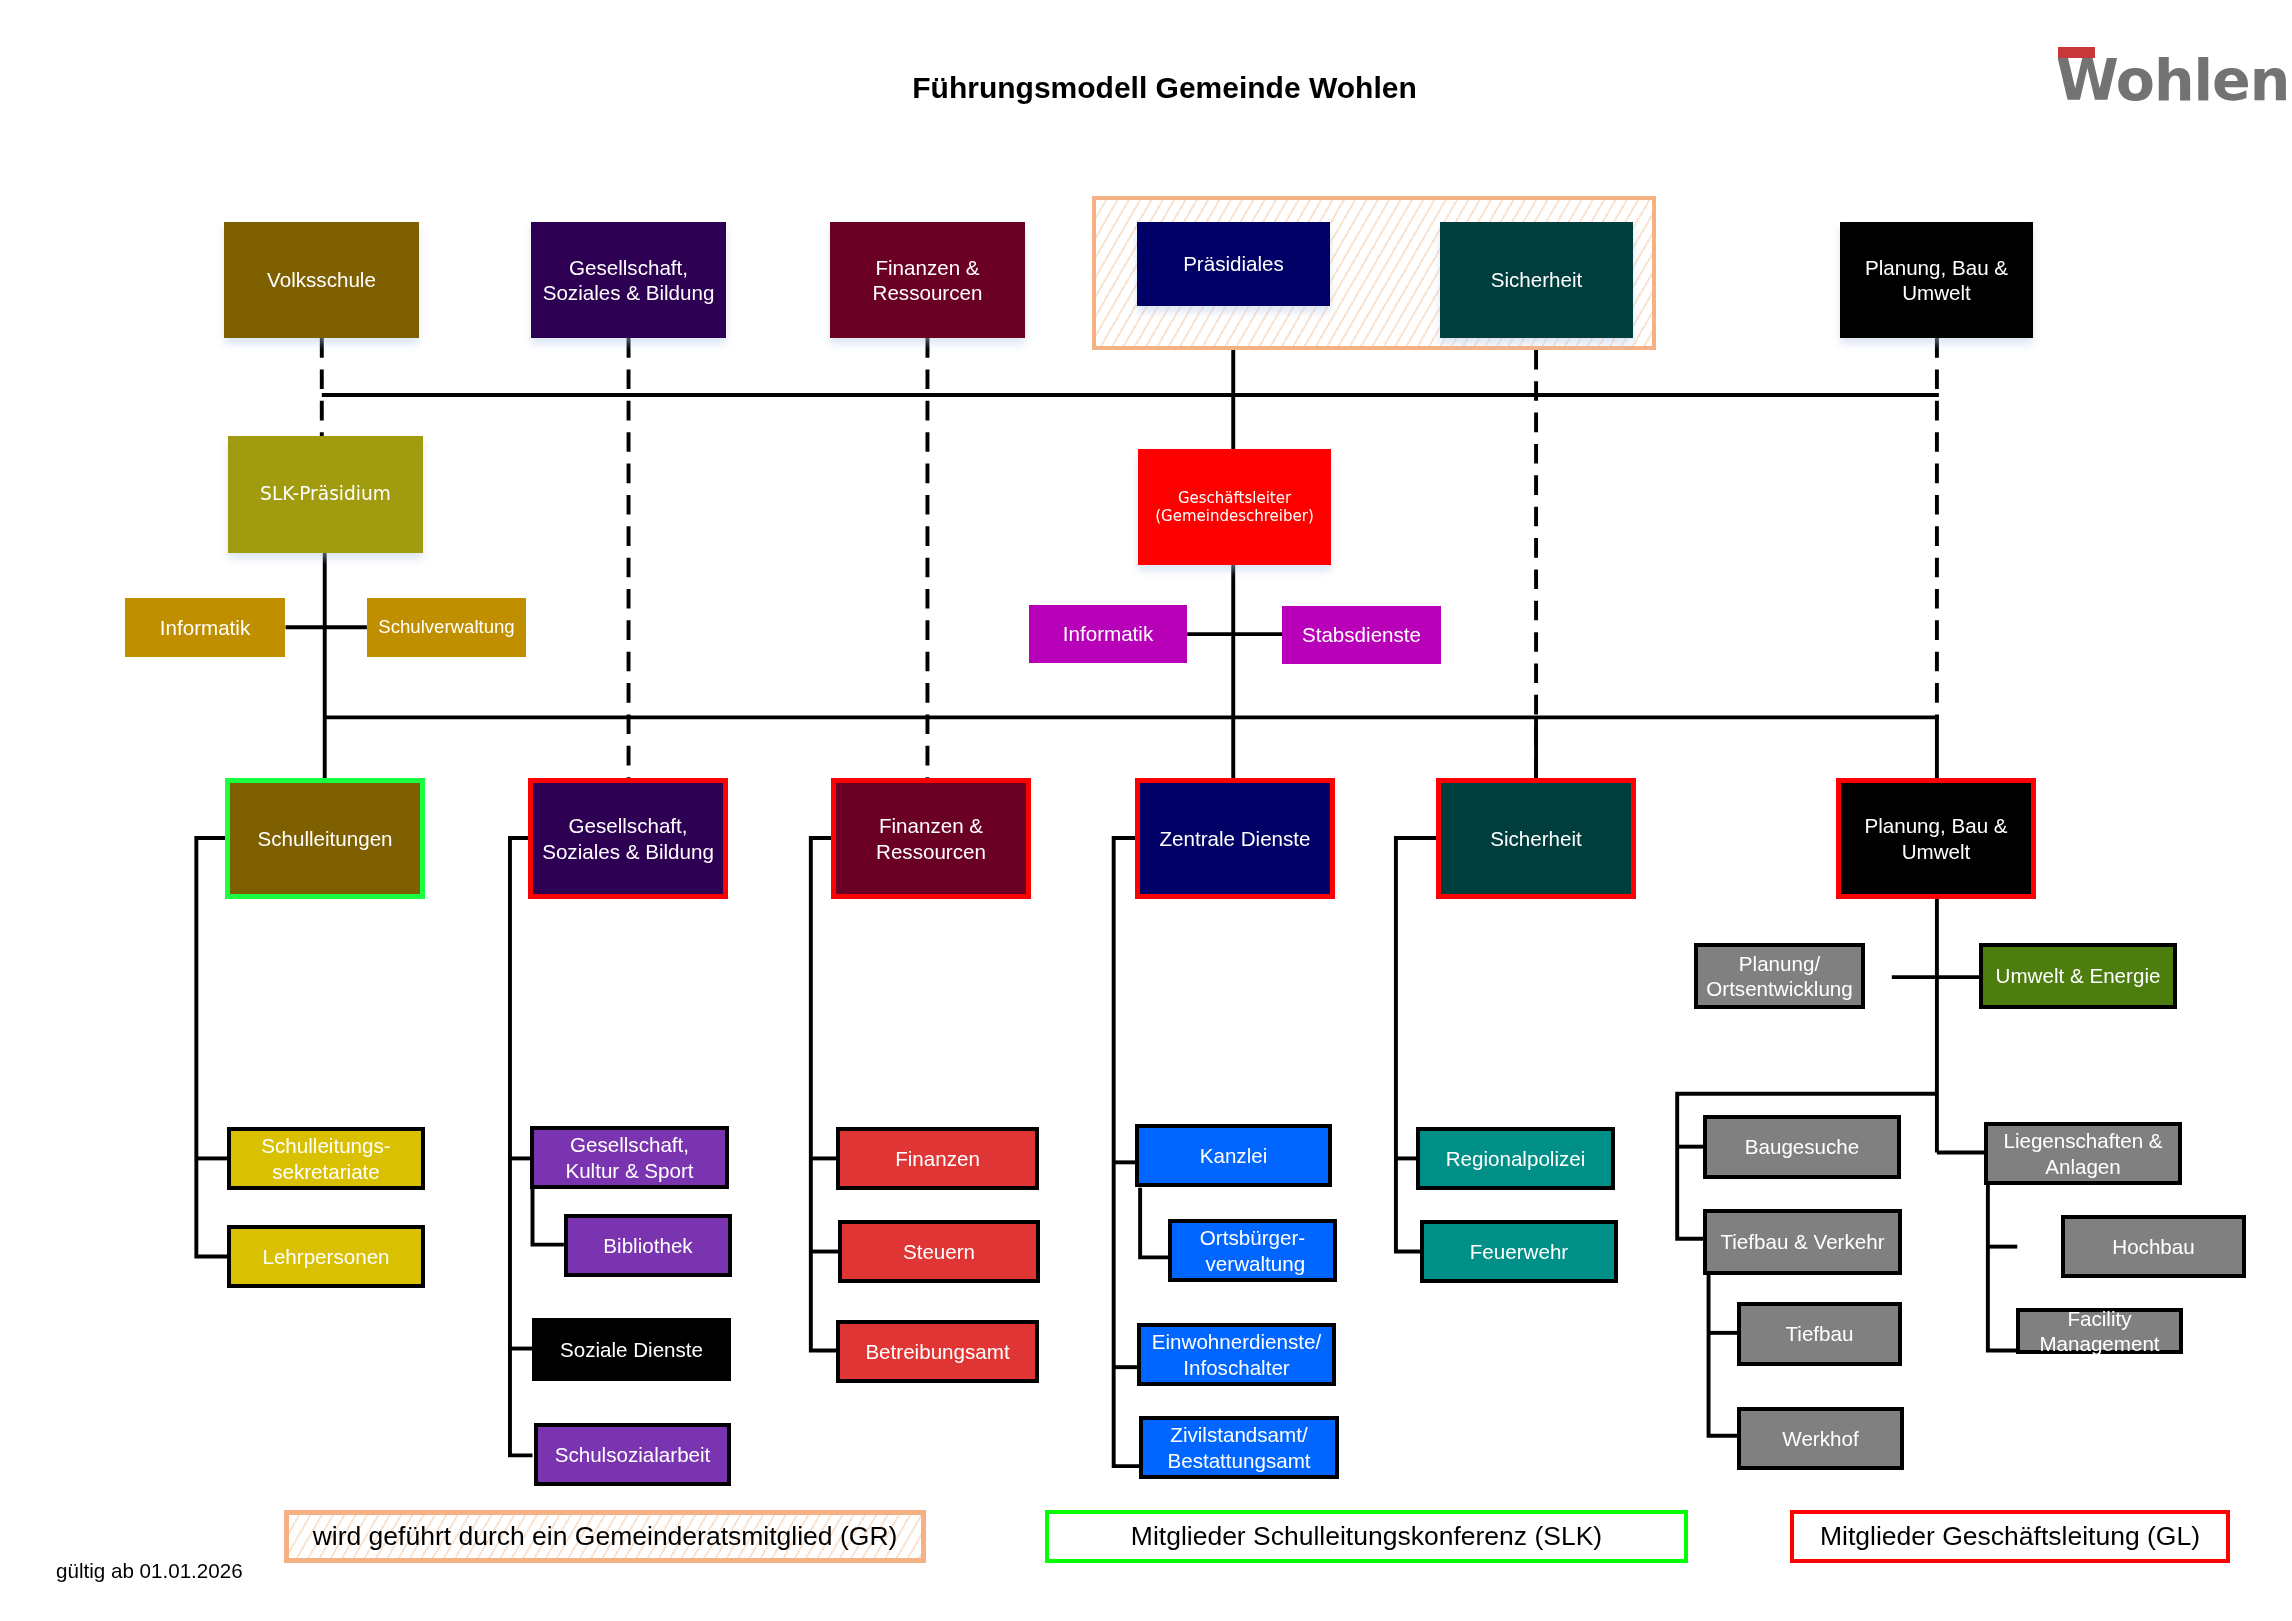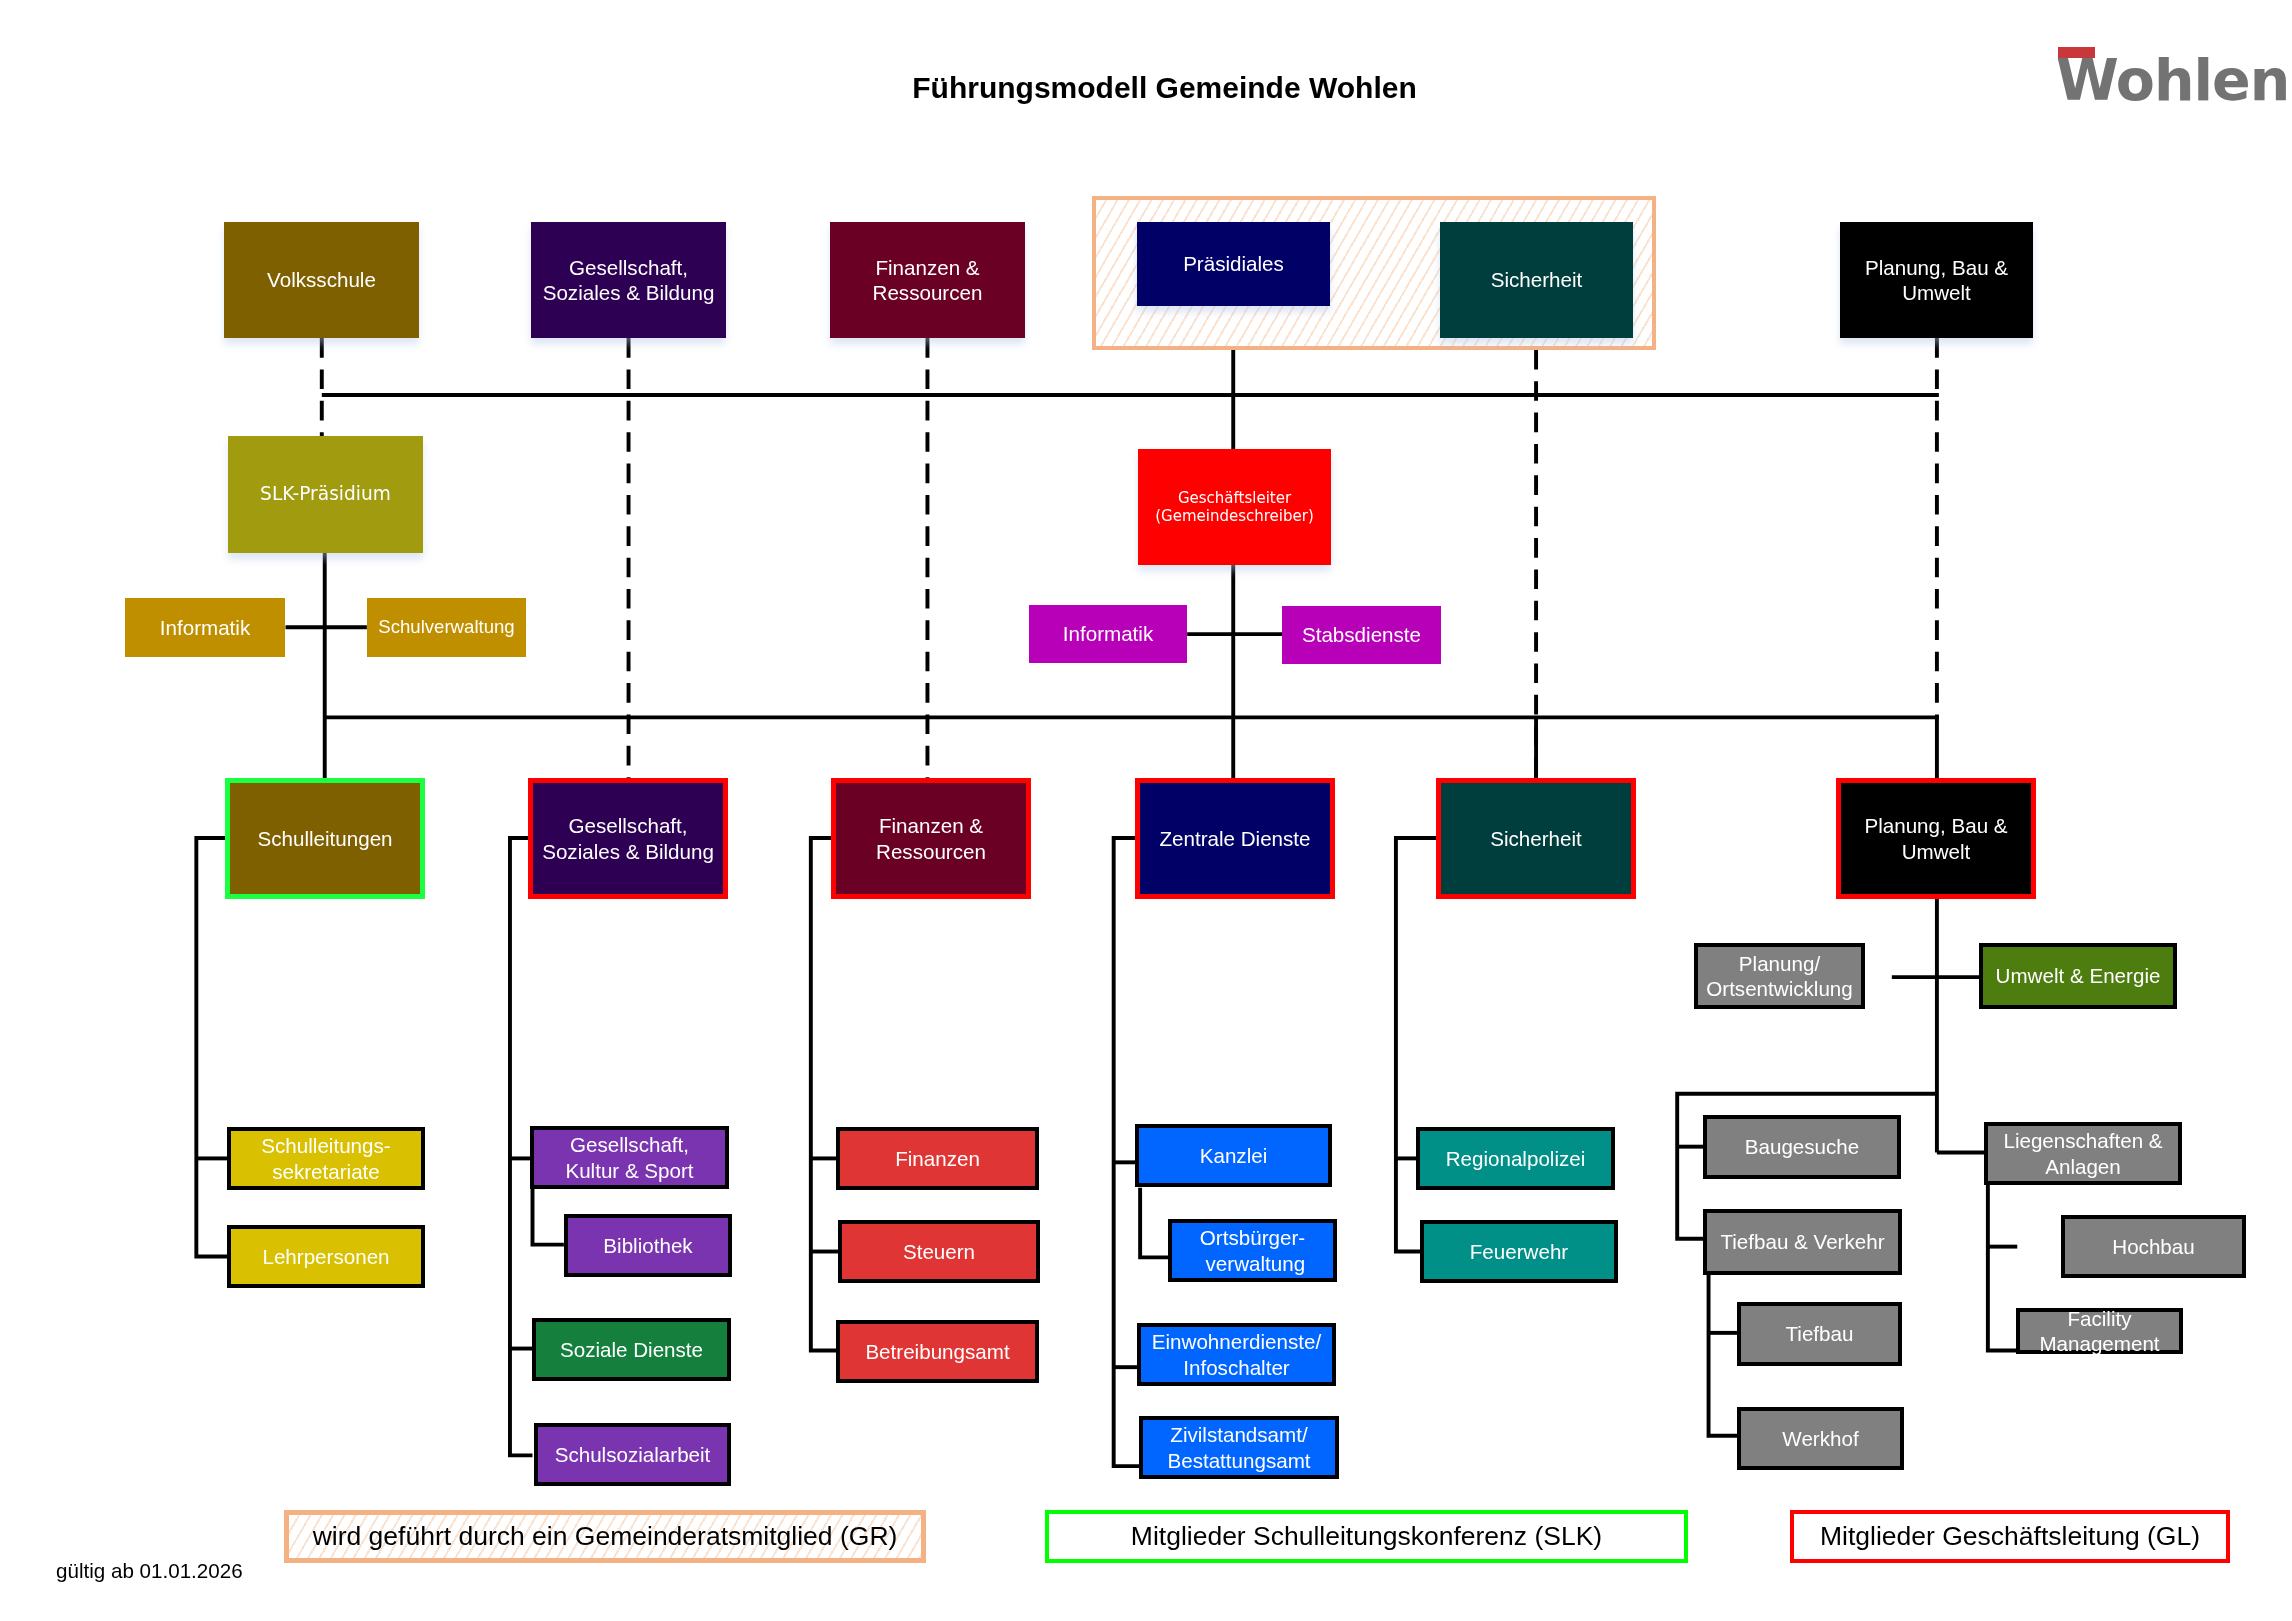--- a/index.html
+++ b/index.html
@@ -156,21 +156,21 @@
     <span>Lehrpersonen</span>
   </div>
 
 <div class="box thick" style="left:530px;top:1126px;width:199px;height:63px;background:#7a34b0;">
     <span>Gesellschaft,
 Kultur &amp; Sport</span>
   </div>
 <div class="box thick" style="left:564px;top:1214px;width:168px;height:63px;background:#7a34b0;">
     <span>Bibliothek</span>
   </div>
-<div class="box thick" style="left:532px;top:1318px;width:199px;height:63px;background:#15803d;">
+<div class="box thick" style="left:532px;top:1318px;width:199px;height:63px;background:#000000;">
     <span>Soziale Dienste</span>
   </div>
 <div class="box thick" style="left:534px;top:1423px;width:197px;height:63px;background:#7a34b0;">
     <span>Schulsozialarbeit</span>
   </div>
 
 <div class="box thick" style="left:836px;top:1127px;width:203px;height:63px;background:#e03535;">
     <span>Finanzen</span>
   </div>
 <div class="box thick" style="left:838px;top:1220px;width:202px;height:63px;background:#e03535;">

